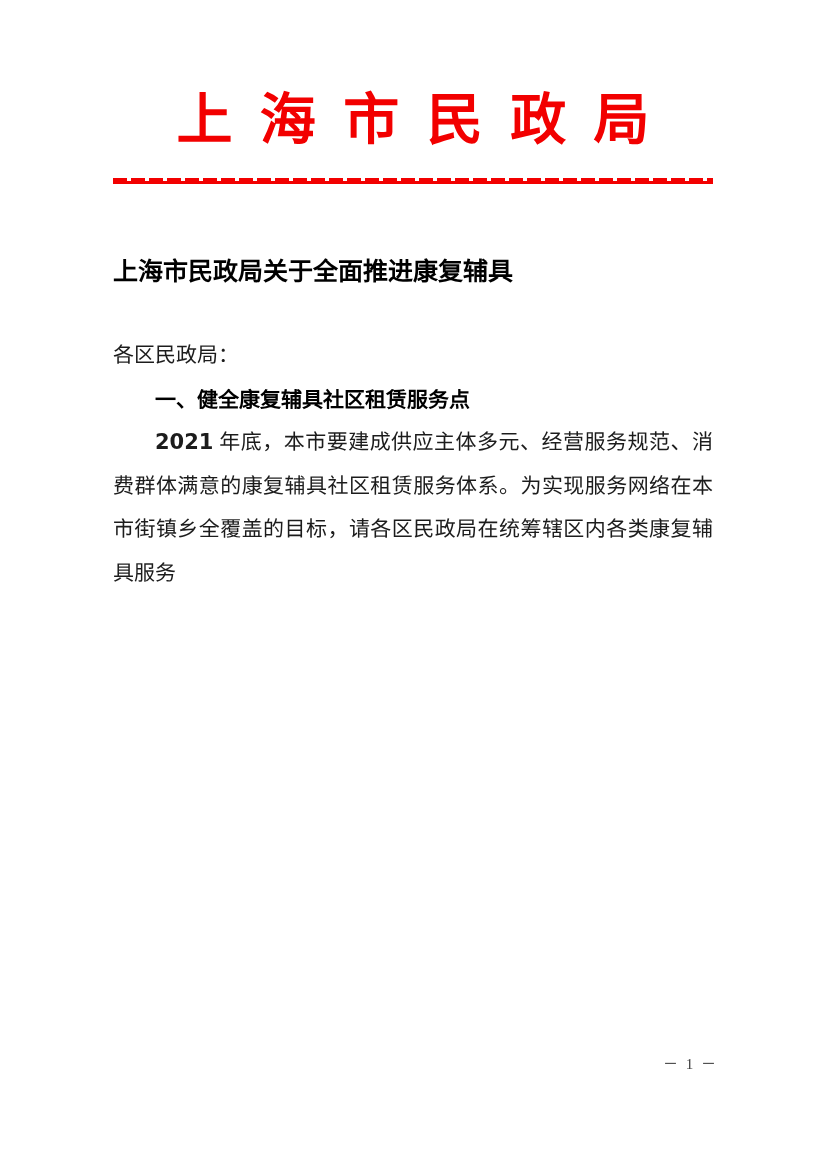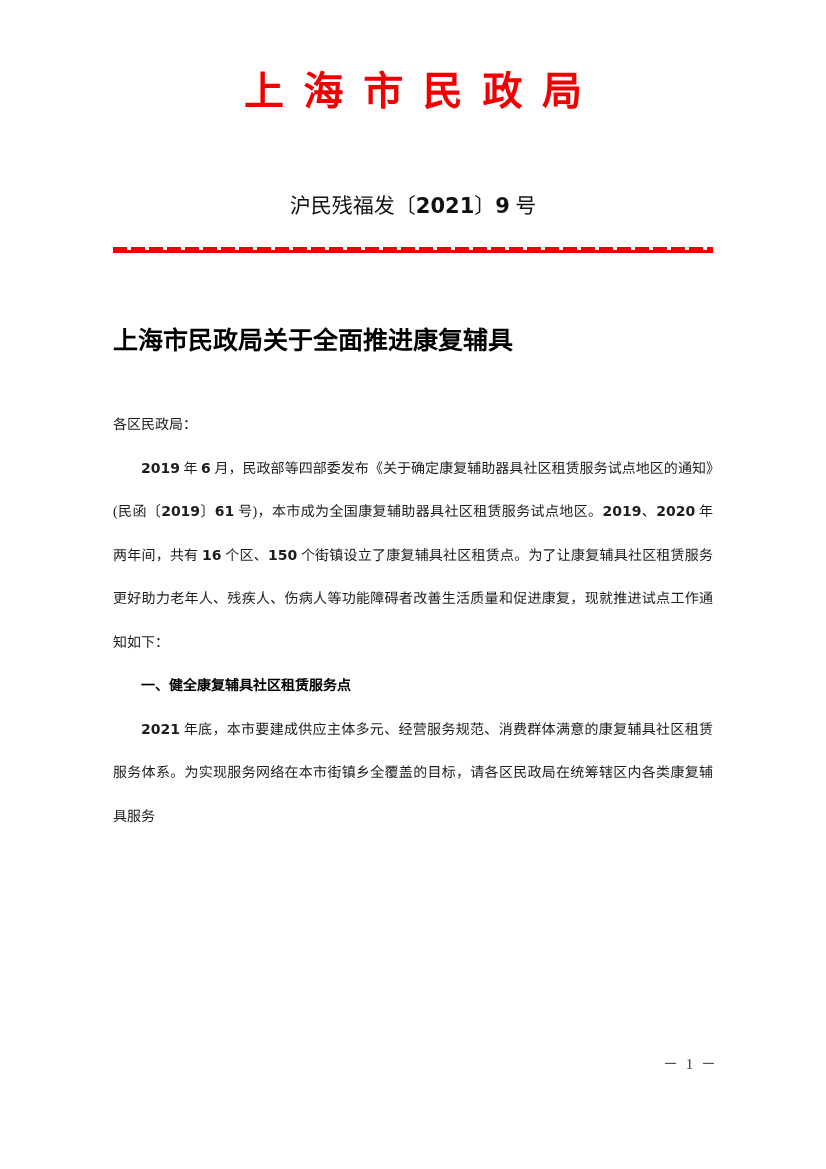--- a/index.html
+++ b/index.html
@@ -11,22 +11,22 @@
     background: #ffffff;
     overflow: hidden;
     font-family: "Liberation Serif", "DejaVu Serif", serif;
     color: #1a1a1a;
   }
   .content {
     width: 600px;
     margin-left: 113px;
   }
   .agency-title {
-    padding-top: 72px;
-    font-size: 40px;
+    padding-top: 92px;
+    font-size: 56px;
     line-height: 1;
     font-weight: bold;
     color: var(--accent);
     text-align: center;
     letter-spacing: 0.12em;
     text-indent: 0.12em;
     white-space: nowrap;
   }
   .doc-number {
     margin-top: 84px;
@@ -45,21 +45,21 @@
   .doc-title {
     margin-top: 61px;
     text-align: left;
     font-size: 25px;
     font-weight: bold;
     line-height: 53px;
     color: #000;
   }
   .body-text {
     margin-top: 36px;
-    font-size: 14px;
+    font-size: 21px;
     line-height: 43.5px;
     text-align: justify;
     color: #1c1c1c;
   }
   .body-text p { margin: 0; text-indent: 2em; }
   .body-text p.salutation { text-indent: 0; }
   .body-text p.section-heading {
     font-weight: bold;
     font-family: "Liberation Sans", "DejaVu Sans", sans-serif;
     color: #000;
@@ -77,31 +77,29 @@
   }
 </style>
 </head>
 <body>
 
 <div class="page">
   <div class="content">
 
     <div class="agency-title">上 海 市 民 政 局</div>
 
-    <div class="doc-number">沪民残福发〔<b>2021</b>〕<b>9</b> 号</div>
 
     <div class="red-rule"></div>
 
     <div class="doc-title">
       <div>上海市民政局关于全面推进康复辅具</div>
     </div>
 
     <div class="body-text">
       <p class="salutation">各区民政局：</p>
-      <p><b>2019</b> 年 <b>6</b> 月，民政部等四部委发布《关于确定康复辅助器具社区租赁服务试点地区的通知》(民函〔<b>2019</b>〕<b>61</b> 号)，本市成为全国康复辅助器具社区租赁服务试点地区。<b>2019</b>、<b>2020</b> 年两年间，共有 <b>16</b> 个区、<b>150</b> 个街镇设立了康复辅具社区租赁点。为了让康复辅具社区租赁服务更好助力老年人、残疾人、伤病人等功能障碍者改善生活质量和促进康复，现就推进试点工作通知如下：</p>
       <p class="section-heading">一、健全康复辅具社区租赁服务点</p>
       <p><b>2021</b> 年底，本市要建成供应主体多元、经营服务规范、消费群体满意的康复辅具社区租赁服务体系。为实现服务网络在本市街镇乡全覆盖的目标，请各区民政局在统筹辖区内各类康复辅具服务</p>
     </div>
 
   </div>
 
   <div class="page-number">－ 1 －</div>
 </div>
 
 </body></html>

